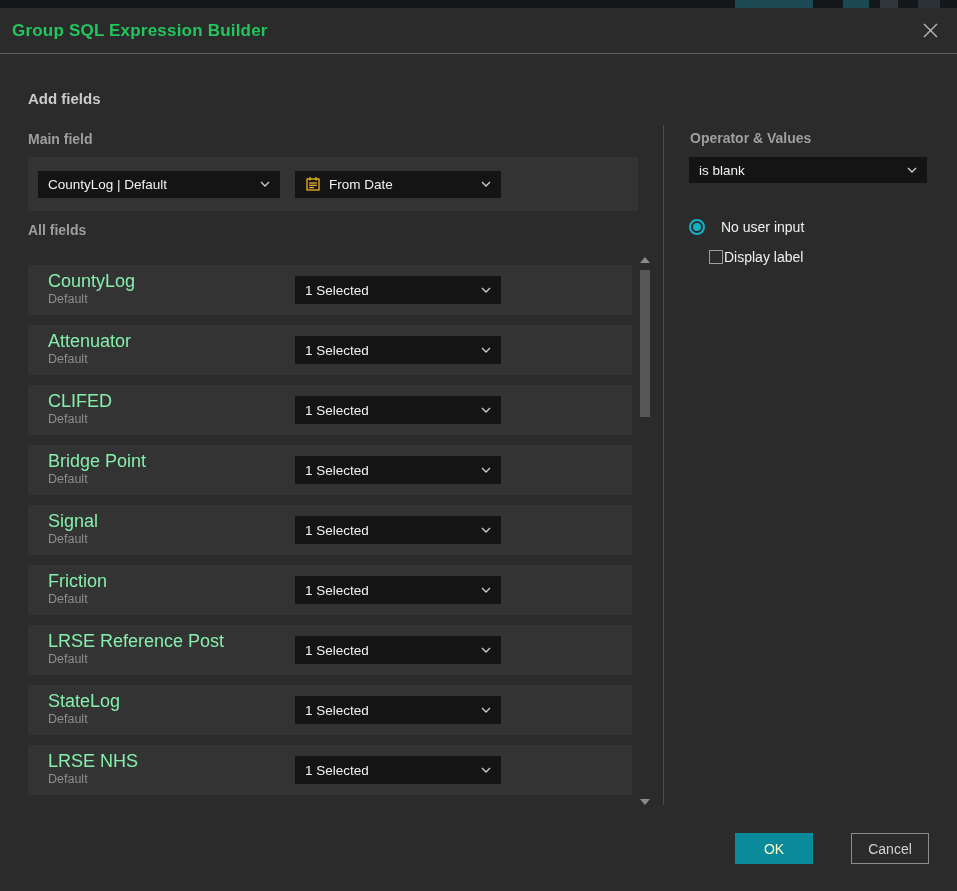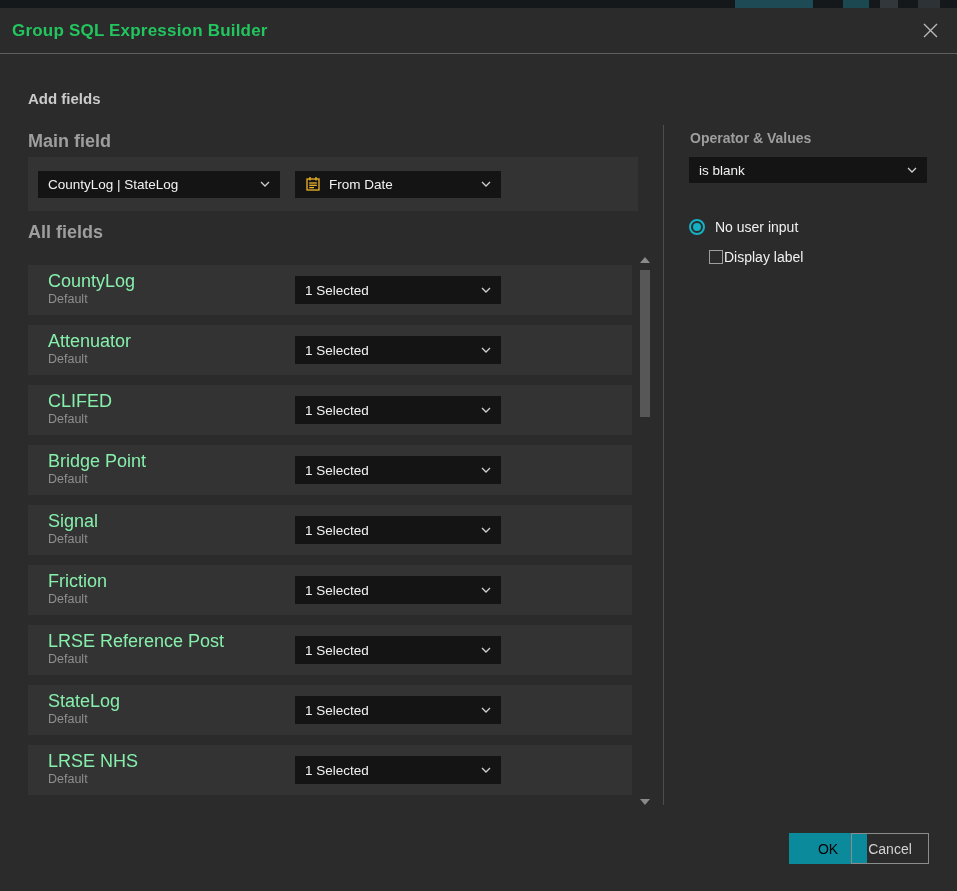--- a/index.html
+++ b/index.html
@@ -21,21 +21,21 @@
   .dialog-header {
     position: absolute; top: 0; left: 0; width: 100%; height: 46px;
     display: flex; align-items: center; justify-content: space-between;
     padding: 0 16px 0 12px;
     border-bottom: 1px solid #5f5f5f;
   }
   .dialog-title { font-size: 17px; font-weight: bold; color: #22c55e; letter-spacing: 0.2px; }
   .close-btn { width: 22px; height: 22px; display: flex; align-items: center; justify-content: center; cursor: pointer; }
 
   .section-heading { position: absolute; font-size: 15px; font-weight: bold; color: #cbcbcb; }
-  .sub-heading { position: absolute; font-size: 18px; font-weight: bold; color: #9e9e9e; }
+  .sub-heading { position: absolute; font-size: 14px; font-weight: bold; color: #9e9e9e; }
 
   .main-field-panel {
     position: absolute; left: 28px; top: 149px; width: 610px; height: 54px;
     background: #333333; display: flex; align-items: center; padding: 0 10px; gap: 15px;
   }
 
   .dropdown {
     background: #141414; height: 27px; display: flex; align-items: center;
     padding: 0 10px; cursor: pointer;
   }
@@ -70,33 +70,33 @@
   .dd-operator { position: absolute; left: 689px; top: 149px; width: 238px; height: 26px; }
 
   .radio-row { position: absolute; left: 689px; top: 211px; display: flex; align-items: center; gap: 10px; cursor: pointer; }
   .radio-outer {
     width: 16px; height: 16px; border-radius: 50%;
     border: 2px solid var(--radio-teal, #14b1c4);
     display: flex; align-items: center; justify-content: center; background: #2b2b2b;
   }
   .radio-outer .radio-dot { width: 8px; height: 8px; border-radius: 50%; background: transparent; }
   .radio-outer.checked .radio-dot { background: var(--radio-teal, #14b1c4); }
-  .radio-label { font-size: 14px; color: #f0f0f0; }
+  .radio-label { font-size: 14px; color: #f0f0f0; margin-left: 6px; }
 
   .checkbox-row { position: absolute; left: 709px; top: 241px; display: flex; align-items: center; gap: 1px; cursor: pointer; }
   .checkbox-box { width: 14px; height: 14px; border: 1.5px solid #9e9e9e; background: transparent; }
   .checkbox-label { font-size: 14px; color: #f0f0f0; }
 
   
   .btn {
     position: absolute; top: 825px; width: 78px; height: 31px;
     display: flex; align-items: center; justify-content: center;
     font-size: 14px; cursor: pointer; font-family: "Liberation Sans", sans-serif;
   }
-  .btn-ok { left: 789px; background: var(--accent, #0b8a9c); color: #000000; border: 1px solid var(--accent, #0b8a9c); }
+  .btn-ok { left: 735px; background: var(--accent, #0b8a9c); color: #fef9c3; border: 1px solid var(--accent, #0b8a9c); }
   .btn-cancel { left: 851px; background: transparent; color: #d2d2d2; border: 1px solid #8c8c8c; }
 </style>
 </head>
 <body>
 
 <div class="top-strip">
   <div class="frag" style="left:735px;width:78px;background:#1d4a55;"></div>
   <div class="frag" style="left:843px;width:26px;background:#1c4851;"></div>
   <div class="frag" style="left:880px;width:18px;background:#31373a;"></div>
   <div class="frag" style="left:918px;width:22px;background:#2c3235;"></div>
@@ -112,21 +112,21 @@
       </svg>
     </span>
   </div>
 
   <div class="section-heading" style="left:28px; top:82px;">Add fields</div>
 
   <div class="sub-heading" style="left:28px; top:123px;">Main field</div>
 
   <div class="main-field-panel">
     <div class="dropdown dd-layer">
-      <span class="dd-value">CountyLog | StateLog</span>
+      <span class="dd-value">CountyLog | Default</span>
       <span class="chev">
         <svg width="10" height="6" viewBox="0 0 10 6">
             <path d="M1 1 L5 5 L9 1" stroke="#cfcfcf" stroke-width="1.3" fill="none"></path>
           </svg>
       </span>
     </div>
     <div class="dropdown dd-field">
       <span class="cal">
         <svg width="16" height="16" viewBox="0 0 16 16" fill="none" stroke="#f0b429" stroke-width="1.3">
           <rect x="2" y="3" width="12" height="11"></rect>

